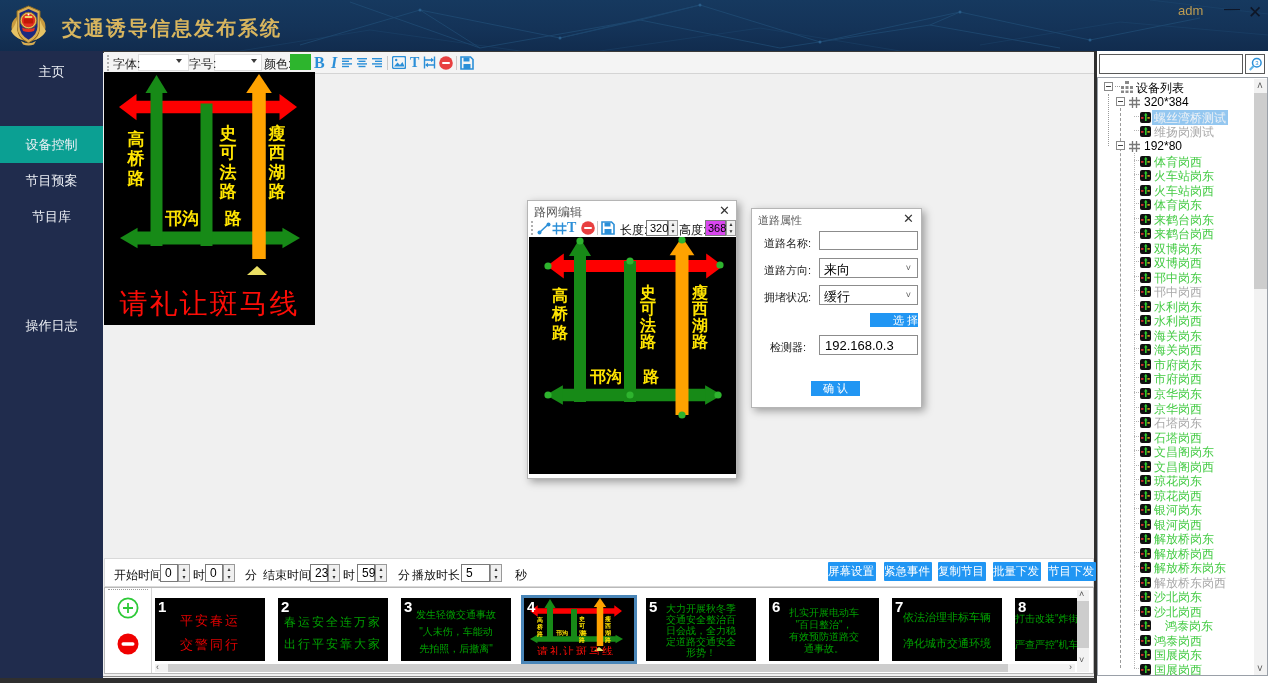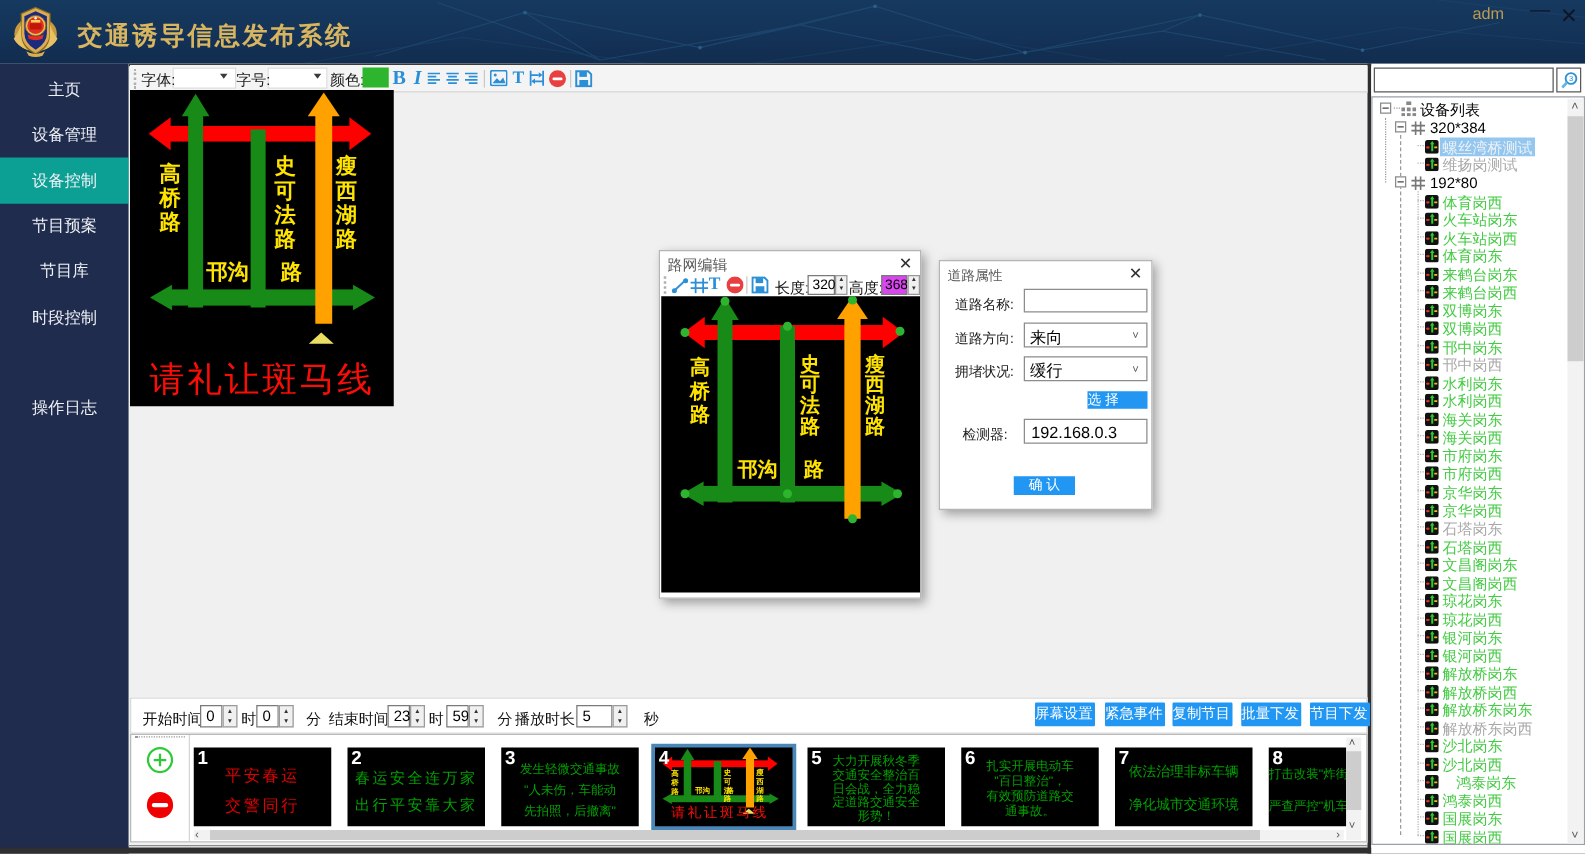--- a/index.html
+++ b/index.html
@@ -70,25 +70,23 @@
 <path d="M37,28 Q31,20 31,14 L31,24 Q31,32 26,37 Q34,34 37,28 Z" fill="#e6c264"></path>
 <path d="M12,38 Q19.5,42.5 27,38 L25,41.5 Q19.5,43.5 14,41.5 Z" fill="#d9ae52"></path>
 </svg>
 <div class="abs title">交通诱导信息发布系统</div>
 <div class="abs adm">adm</div>
 <div class="abs winbtn" style="left:1224px;top:0px;font-size:16px">—</div>
 <div class="abs winbtn" style="left:1248px;font-size:17px">✕</div>
 </div>
 <div class="abs sidebar">
 <div class="abs mi" style="top:2px">主页</div>
-<div class="abs mi" style="top:38px">设备管理</div>
 <div class="abs mi act" style="top:75px">设备控制</div>
 <div class="abs mi" style="top:111px">节目预案</div>
 <div class="abs mi" style="top:147px">节目库</div>
-<div class="abs mi" style="top:184px">时段控制</div>
 <div class="abs mi" style="top:256px">操作日志</div>
 </div>
 <div class="abs main"></div>
 <div class="abs" style="left:103px;top:51px;width:1165px;height:2px;background:#3a3a3a"></div>
 <div class="abs" style="left:1094px;top:51px;width:3px;height:632px;background:#2f2f2f"></div>
 <div class="abs" style="left:0;top:678px;width:1268px;height:5px;background:#2f2f2f"></div>
 <div class="abs toolbar">
 <div class="abs" style="left:3px;top:3px;width:3px;height:16px;border-left:2px dotted #b0b0b0"></div>
 <div class="abs" style="left:34px;top:2px;width:51px;height:17px;background:#fff;border:1px solid #dcdcdc"></div>
 <div class="abs" style="left:110px;top:2px;width:48px;height:17px;background:#fff;border:1px solid #dcdcdc"></div>
@@ -248,21 +246,21 @@
 </div>
 <div class="abs dlg">
 <div class="abs" style="left:6px;top:4px;font-size:11px;color:#5a5a5a">道路属性</div>
 <div class="abs" style="right:7px;top:2px;font-size:13px;color:#333">✕</div>
 <div class="dlab" style="left:12px;top:27px">道路名称:</div>
 <div class="dinput" style="left:67px;top:22px;width:99px;height:19px"></div>
 <div class="dlab" style="left:12px;top:54px">道路方向:</div>
 <div class="dinput" style="left:67px;top:49px;width:99px;height:20px;padding:2px 0 0 4px">来向<span style="position:absolute;right:6px;top:4px;font-size:9px;color:#555">˅</span></div>
 <div class="dlab" style="left:12px;top:81px">拥堵状况:</div>
 <div class="dinput" style="left:67px;top:76px;width:99px;height:20px;padding:2px 0 0 4px">缓行<span style="position:absolute;right:6px;top:4px;font-size:9px;color:#555">˅</span></div>
-<div class="abs" style="left:118px;top:104px;width:48px;height:14px;background:#2196f3;color:#fff;font-size:11px;text-align:left;line-height:14px">选 择</div>
+<div class="abs" style="left:118px;top:104px;width:48px;height:14px;background:#2196f3;color:#fff;font-size:11px;text-align:right;line-height:14px">选 择</div>
 <div class="dlab" style="left:18px;top:131px">检测器:</div>
 <div class="dinput" style="left:67px;top:126px;width:99px;height:20px;padding:2px 0 0 5px">192.168.0.3</div>
 <div class="abs" style="left:59px;top:172px;width:49px;height:15px;background:#2196f3;color:#fff;font-size:11px;text-align:center;line-height:15px">确 认</div>
 </div>
 <div class="abs timebar">
 <div class="abs tlab" style="left:9px">开始时间:</div>
 <div class="abs spin" style="left:55px;width:18px">0</div>
     <div class="abs spinbtn" style="left:73px;line-height:8px">▴<br>▾</div>
 <div class="abs tlab" style="left:88px">时</div>
 <div class="abs spin" style="left:100px;width:18px">0</div>

